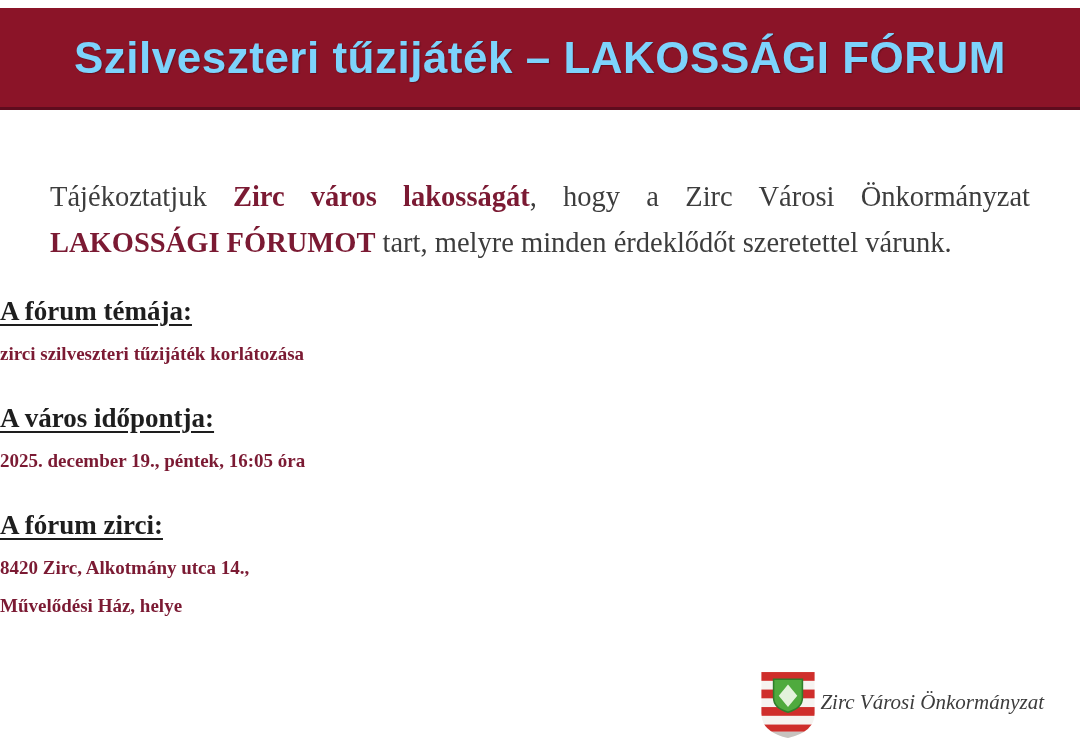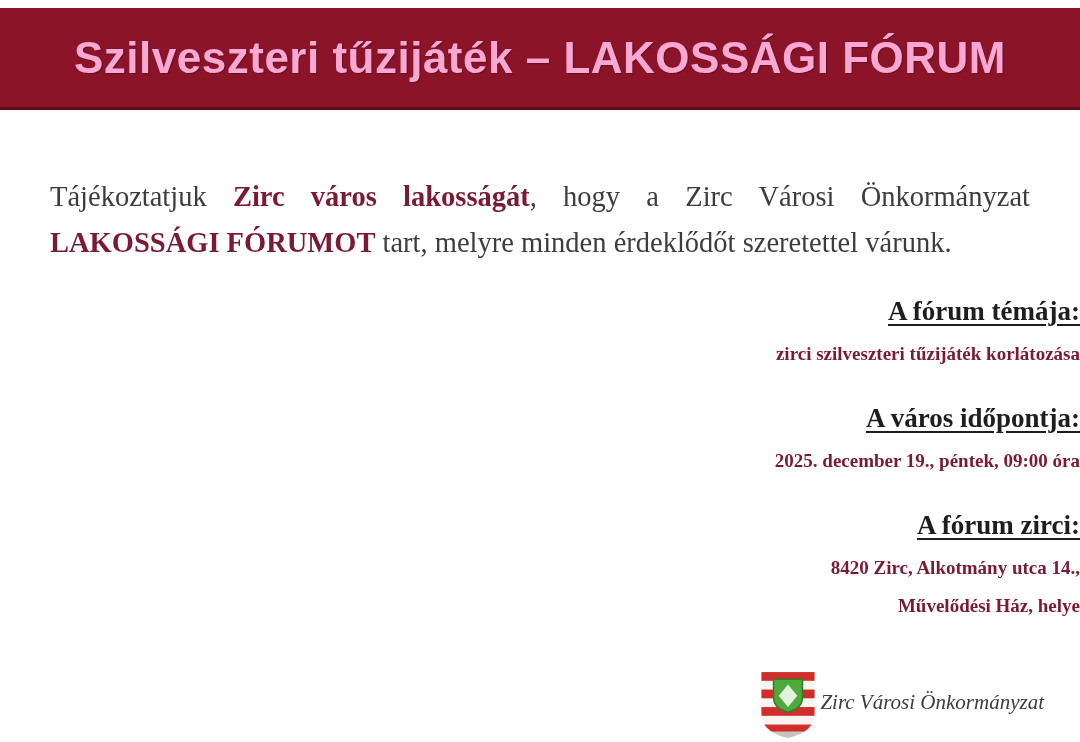--- a/index.html
+++ b/index.html
@@ -17,37 +17,37 @@
     border-bottom: 3px solid #5e0c1e;
     display: flex;
     align-items: center;
     justify-content: center;
   }
   .banner-title {
     font-family: "Liberation Sans", sans-serif;
     font-weight: 800;
     font-size: 44px;
     letter-spacing: 0.5px;
-    color: #f9a8d4;
+    color: #7dd3fc;
     text-shadow: 1px 1px 1px rgba(60,10,20,0.45);
     white-space: nowrap;
   }
   .intro {
     margin: 64px 50px 0 50px;
     font-size: 28.5px;
     line-height: 46px;
     color: #3d3d3d;
     text-align: justify;
   }
   .red-bold {
     color: #7b1a33;
     font-weight: bold;
   }
   .sections {
-    text-align: right;
+    text-align: left;
   }
   .section-block { margin-top: 30px; }
   .section-heading {
     display: inline-block;
     font-size: 27px;
     font-weight: bold;
     color: #1e1e1e;
     text-decoration: underline;
     text-underline-offset: 4px;
     margin-bottom: 8px;
@@ -87,21 +87,21 @@
 
 <div class="sections">
 
   <div class="section-block">
     <span class="section-heading">A fórum témája:</span>
     <div class="section-line">zirci szilveszteri tűzijáték korlátozása</div>
   </div>
 
   <div class="section-block">
     <span class="section-heading">A város időpontja:</span>
-    <div class="section-line">2025. december 19., péntek, 09:00 óra</div>
+    <div class="section-line">2025. december 19., péntek, 16:05 óra</div>
   </div>
 
   <div class="section-block">
     <span class="section-heading">A fórum zirci:</span>
     <div class="section-line">8420 Zirc, Alkotmány utca 14.,</div>
     <div class="section-line">Művelődési Ház, helye</div>
   </div>
 
 </div>
 

